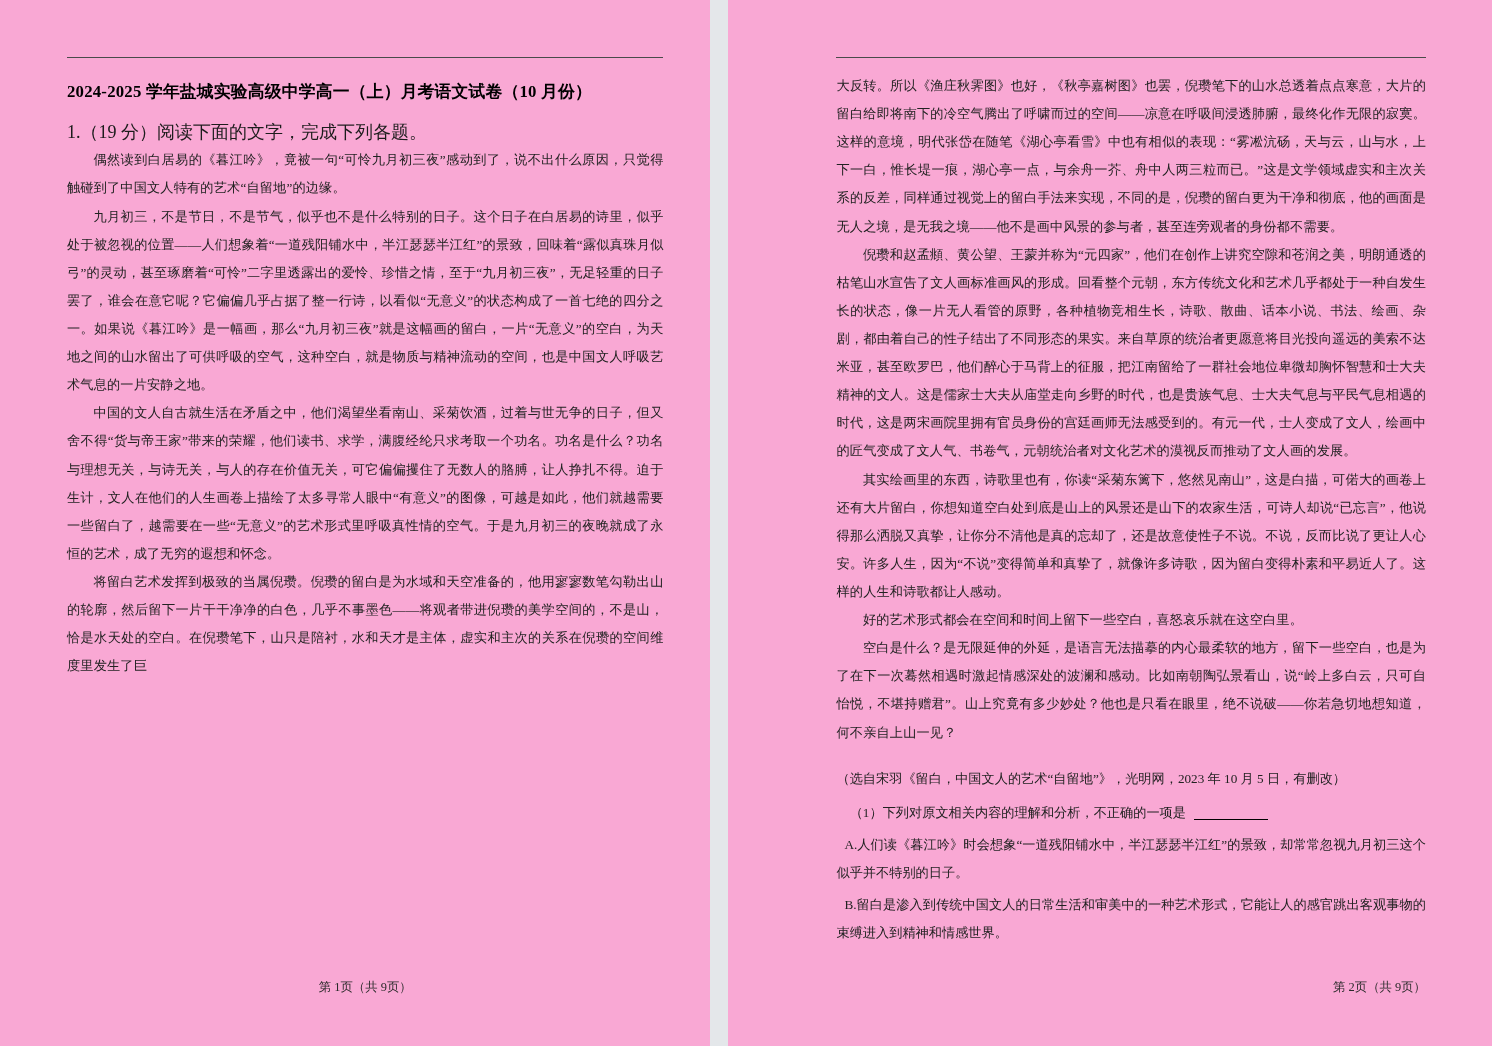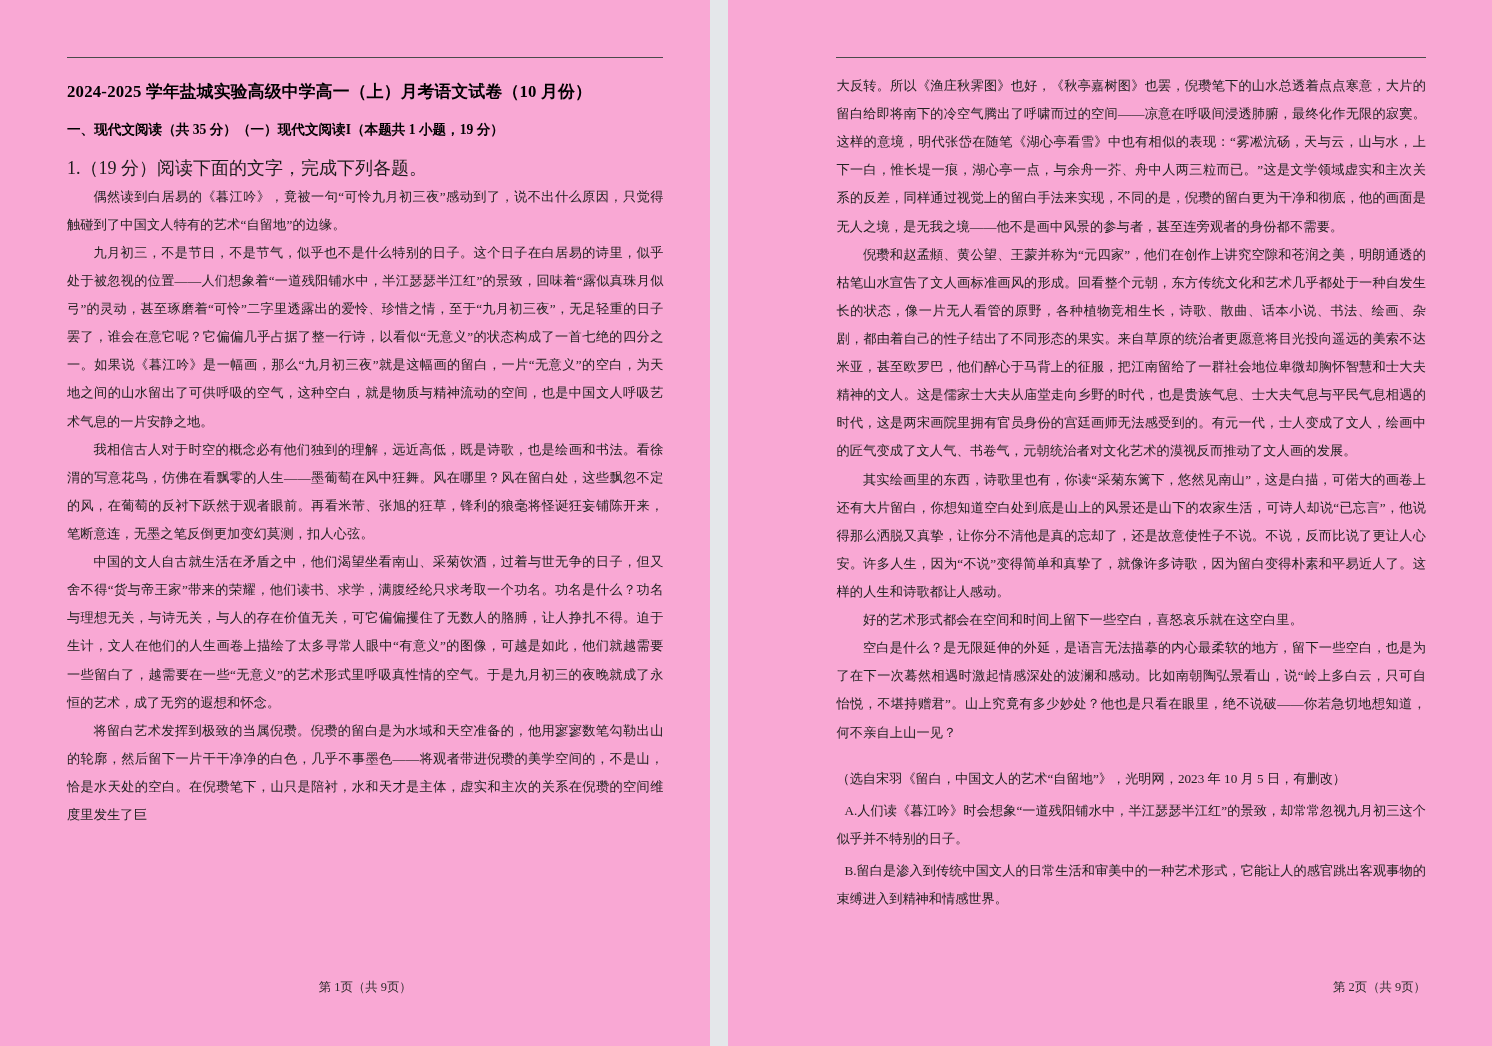--- a/index.html
+++ b/index.html
@@ -137,28 +137,26 @@
 <body>
 
 <div class="spread">
 
   <div class="page page-left">
     <div class="page-inner">
       <div class="top-rule"></div>
 
       <h1 class="doc-title">2024-2025 学年盐城实验高级中学高一（上）月考语文试卷（10 月份）</h1>
 
-      <div class="section-head">一、现代文阅读（共 35 分）（一）现代文阅读I（本题共 1 小题，19 分）</div>
 
       <div class="q-line">1.（19 分）阅读下面的文字，完成下列各题。</div>
 
       <div class="content-col">
         <p class="body block-start">偶然读到白居易的《暮江吟》，竟被一句“可怜九月初三夜”感动到了，说不出什么原因，只觉得触碰到了中国文人特有的艺术“自留地”的边缘。</p>
         <p class="body">九月初三，不是节日，不是节气，似乎也不是什么特别的日子。这个日子在白居易的诗里，似乎处于被忽视的位置——人们想象着“一道残阳铺水中，半江瑟瑟半江红”的景致，回味着“露似真珠月似弓”的灵动，甚至琢磨着“可怜”二字里透露出的爱怜、珍惜之情，至于“九月初三夜”，无足轻重的日子罢了，谁会在意它呢？它偏偏几乎占据了整一行诗，以看似“无意义”的状态构成了一首七绝的四分之一。如果说《暮江吟》是一幅画，那么“九月初三夜”就是这幅画的留白，一片“无意义”的空白，为天地之间的山水留出了可供呼吸的空气，这种空白，就是物质与精神流动的空间，也是中国文人呼吸艺术气息的一片安静之地。</p>
-        <p class="body">我相信古人对于时空的概念必有他们独到的理解，远近高低，既是诗歌，也是绘画和书法。看徐渭的写意花鸟，仿佛在看飘零的人生——墨葡萄在风中狂舞。风在哪里？风在留白处，这些飘忽不定的风，在葡萄的反衬下跃然于观者眼前。再看米芾、张旭的狂草，锋利的狼毫将怪诞狂妄铺陈开来，笔断意连，无墨之笔反倒更加变幻莫测，扣人心弦。</p>
         <p class="body">中国的文人自古就生活在矛盾之中，他们渴望坐看南山、采菊饮酒，过着与世无争的日子，但又舍不得“货与帝王家”带来的荣耀，他们读书、求学，满腹经纶只求考取一个功名。功名是什么？功名与理想无关，与诗无关，与人的存在价值无关，可它偏偏攫住了无数人的胳膊，让人挣扎不得。迫于生计，文人在他们的人生画卷上描绘了太多寻常人眼中“有意义”的图像，可越是如此，他们就越需要一些留白了，越需要在一些“无意义”的艺术形式里呼吸真性情的空气。于是九月初三的夜晚就成了永恒的艺术，成了无穷的遐想和怀念。</p>
         <p class="body">将留白艺术发挥到极致的当属倪瓒。倪瓒的留白是为水域和天空准备的，他用寥寥数笔勾勒出山的轮廓，然后留下一片干干净净的白色，几乎不事墨色——将观者带进倪瓒的美学空间的，不是山，恰是水天处的空白。在倪瓒笔下，山只是陪衬，水和天才是主体，虚实和主次的关系在倪瓒的空间维度里发生了巨</p>
       </div>
 
       <div class="page-footer">第 1页（共 9页）</div>
     </div>
   </div>
 
   <div class="gutter"></div>
 
@@ -168,20 +166,21 @@
 
       <div class="content-col" style="margin-top:14px;">
         <p class="body noindent">大反转。所以《渔庄秋霁图》也好，《秋亭嘉树图》也罢，倪瓒笔下的山水总透着点点寒意，大片的留白给即将南下的冷空气腾出了呼啸而过的空间——凉意在呼吸间浸透肺腑，最终化作无限的寂寞。这样的意境，明代张岱在随笔《湖心亭看雪》中也有相似的表现：“雾凇沆砀，天与云，山与水，上下一白，惟长堤一痕，湖心亭一点，与余舟一芥、舟中人两三粒而已。”这是文学领域虚实和主次关系的反差，同样通过视觉上的留白手法来实现，不同的是，倪瓒的留白更为干净和彻底，他的画面是无人之境，是无我之境——他不是画中风景的参与者，甚至连旁观者的身份都不需要。</p>
         <p class="body">倪瓒和赵孟頫、黄公望、王蒙并称为“元四家”，他们在创作上讲究空隙和苍润之美，明朗通透的枯笔山水宣告了文人画标准画风的形成。回看整个元朝，东方传统文化和艺术几乎都处于一种自发生长的状态，像一片无人看管的原野，各种植物竞相生长，诗歌、散曲、话本小说、书法、绘画、杂剧，都由着自己的性子结出了不同形态的果实。来自草原的统治者更愿意将目光投向遥远的美索不达米亚，甚至欧罗巴，他们醉心于马背上的征服，把江南留给了一群社会地位卑微却胸怀智慧和士大夫精神的文人。这是儒家士大夫从庙堂走向乡野的时代，也是贵族气息、士大夫气息与平民气息相遇的时代，这是两宋画院里拥有官员身份的宫廷画师无法感受到的。有元一代，士人变成了文人，绘画中的匠气变成了文人气、书卷气，元朝统治者对文化艺术的漠视反而推动了文人画的发展。</p>
         <p class="body">其实绘画里的东西，诗歌里也有，你读“采菊东篱下，悠然见南山”，这是白描，可偌大的画卷上还有大片留白，你想知道空白处到底是山上的风景还是山下的农家生活，可诗人却说“已忘言”，他说得那么洒脱又真挚，让你分不清他是真的忘却了，还是故意使性子不说。不说，反而比说了更让人心安。许多人生，因为“不说”变得简单和真挚了，就像许多诗歌，因为留白变得朴素和平易近人了。这样的人生和诗歌都让人感动。</p>
         <p class="body">好的艺术形式都会在空间和时间上留下一些空白，喜怒哀乐就在这空白里。</p>
         <p class="body">空白是什么？是无限延伸的外延，是语言无法描摹的内心最柔软的地方，留下一些空白，也是为了在下一次蓦然相遇时激起情感深处的波澜和感动。比如南朝陶弘景看山，说“岭上多白云，只可自怡悦，不堪持赠君”。山上究竟有多少妙处？他也是只看在眼里，绝不说破——你若急切地想知道，何不亲自上山一见？</p>
 
         <p class="source">（选自宋羽《留白，中国文人的艺术“自留地”》，光明网，2023 年 10 月 5 日，有删改）</p>
 
+        <p class="sub-q"><span>（1）下列对原文相关内容的理解和分析，不正确的一项是</span><span class="blank-rule"></span></p>
 
         <p class="option">A.人们读《暮江吟》时会想象“一道残阳铺水中，半江瑟瑟半江红”的景致，却常常忽视九月初三这个似乎并不特别的日子。</p>
         <p class="option">B.留白是渗入到传统中国文人的日常生活和审美中的一种艺术形式，它能让人的感官跳出客观事物的束缚进入到精神和情感世界。</p>
       </div>
 
       <div class="page-footer">第 2页（共 9页）</div>
     </div>
   </div>
 
 </div>

